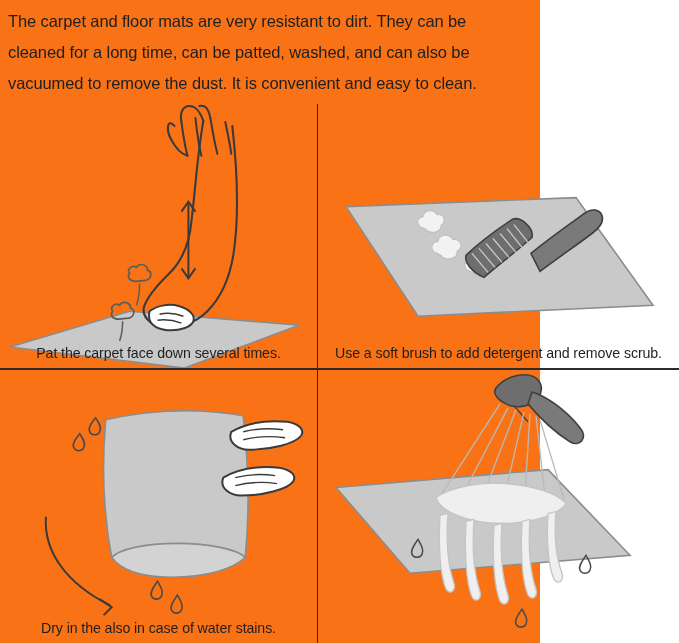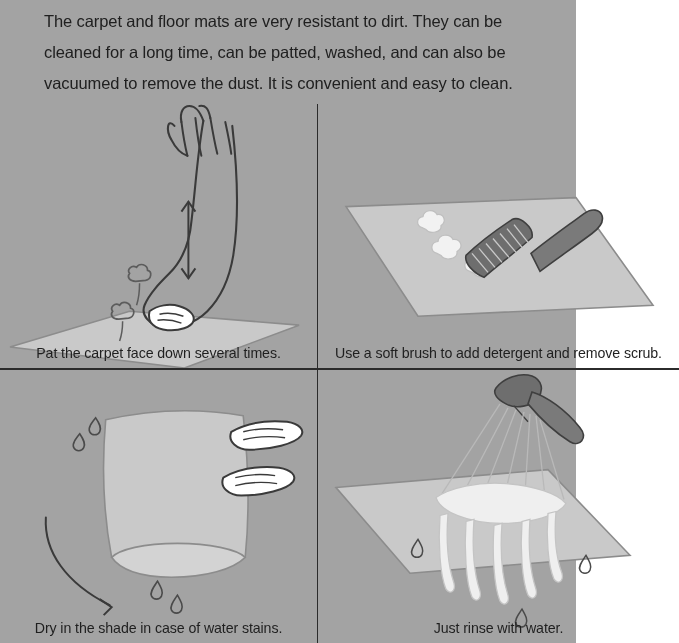--- a/index.html
+++ b/index.html
@@ -11,22 +11,21 @@
     width: 679px;
     height: 643px;
     font-family: "Liberation Sans", sans-serif;
     color: #1a1a1a;
     overflow: hidden;
   }
   .page {
     position: relative;
     width: 540px;
     height: 643px;
-    background: #a3a3a3;
-    padding-left: 36px;
+    background: #f97316;
   }
   
   .intro {
     padding: 6px 14px 0 8px;
     font-size: 16.5px;
     line-height: 31px;
     color: #202020;
     letter-spacing: -0.1px;
   }
   .intro p {
@@ -184,21 +183,21 @@
         <g>
           <path d="M158,212 C162,219 164,223 162,227 C160,231 154,231 152,227 C150,223 154,218 158,212 Z" fill="none" stroke="#4a4a4a" stroke-width="1.6"></path>
           <path d="M178,226 C182,233 184,237 182,241 C180,245 174,245 172,241 C170,237 174,232 178,226 Z" fill="none" stroke="#4a4a4a" stroke-width="1.6"></path>
         </g>
 
         <g>
           <path d="M46,148 C44,182 66,214 110,236" fill="none" stroke="#3a3a3a" stroke-width="2" stroke-linecap="round"></path>
           <polyline points="100,230 112,238 104,246" fill="none" stroke="#3a3a3a" stroke-width="2"></polyline>
         </g>
       </svg>
-      <div class="caption">Dry in the shade in case of water stains.</div>
+      <div class="caption">Dry in the also in case of water stains.</div>
     </div>
 
     <div class="cell b-top">
       <svg class="art" viewBox="0 0 361 274" preserveAspectRatio="none">
 
         <polygon points="18,118 230,100 312,186 92,204" fill="#c9c9c9" stroke="#8c8c8c" stroke-width="1.6"></polygon>
 
         <g>
           <path d="M178,18 C186,8 202,2 214,6 C224,10 226,20 220,28
                    C214,36 198,40 188,34 C180,30 174,24 178,18 Z" fill="#6e6e6e" stroke="#3f3f3f" stroke-width="1.6"></path>
@@ -226,17 +225,16 @@
           <path d="M212,150 C210,178 212,202 218,220 C220,228 214,232 210,226 C204,212 202,180 204,152 Z" fill="#efefef" stroke="#c4c4c4" stroke-width="1.3"></path>
           <path d="M238,142 C236,166 238,188 244,204 C246,212 240,216 236,210 C230,196 228,168 230,144 Z" fill="#efefef" stroke="#c4c4c4" stroke-width="1.3"></path>
         </g>
 
         <g>
           <path d="M100,170 C104,177 106,181 104,185 C102,189 96,189 94,185 C92,181 96,176 100,170 Z" fill="none" stroke="#4a4a4a" stroke-width="1.5"></path>
           <path d="M268,186 C272,193 274,197 272,201 C270,205 264,205 262,201 C260,197 264,192 268,186 Z" fill="none" stroke="#4a4a4a" stroke-width="1.5"></path>
           <path d="M204,240 C208,247 210,251 208,255 C206,259 200,259 198,255 C196,251 200,246 204,240 Z" fill="none" stroke="#4a4a4a" stroke-width="1.5"></path>
         </g>
       </svg>
-      <div class="caption">Just rinse with water.</div>
     </div>
 
   </div>
 </div>
 
 </body></html>

